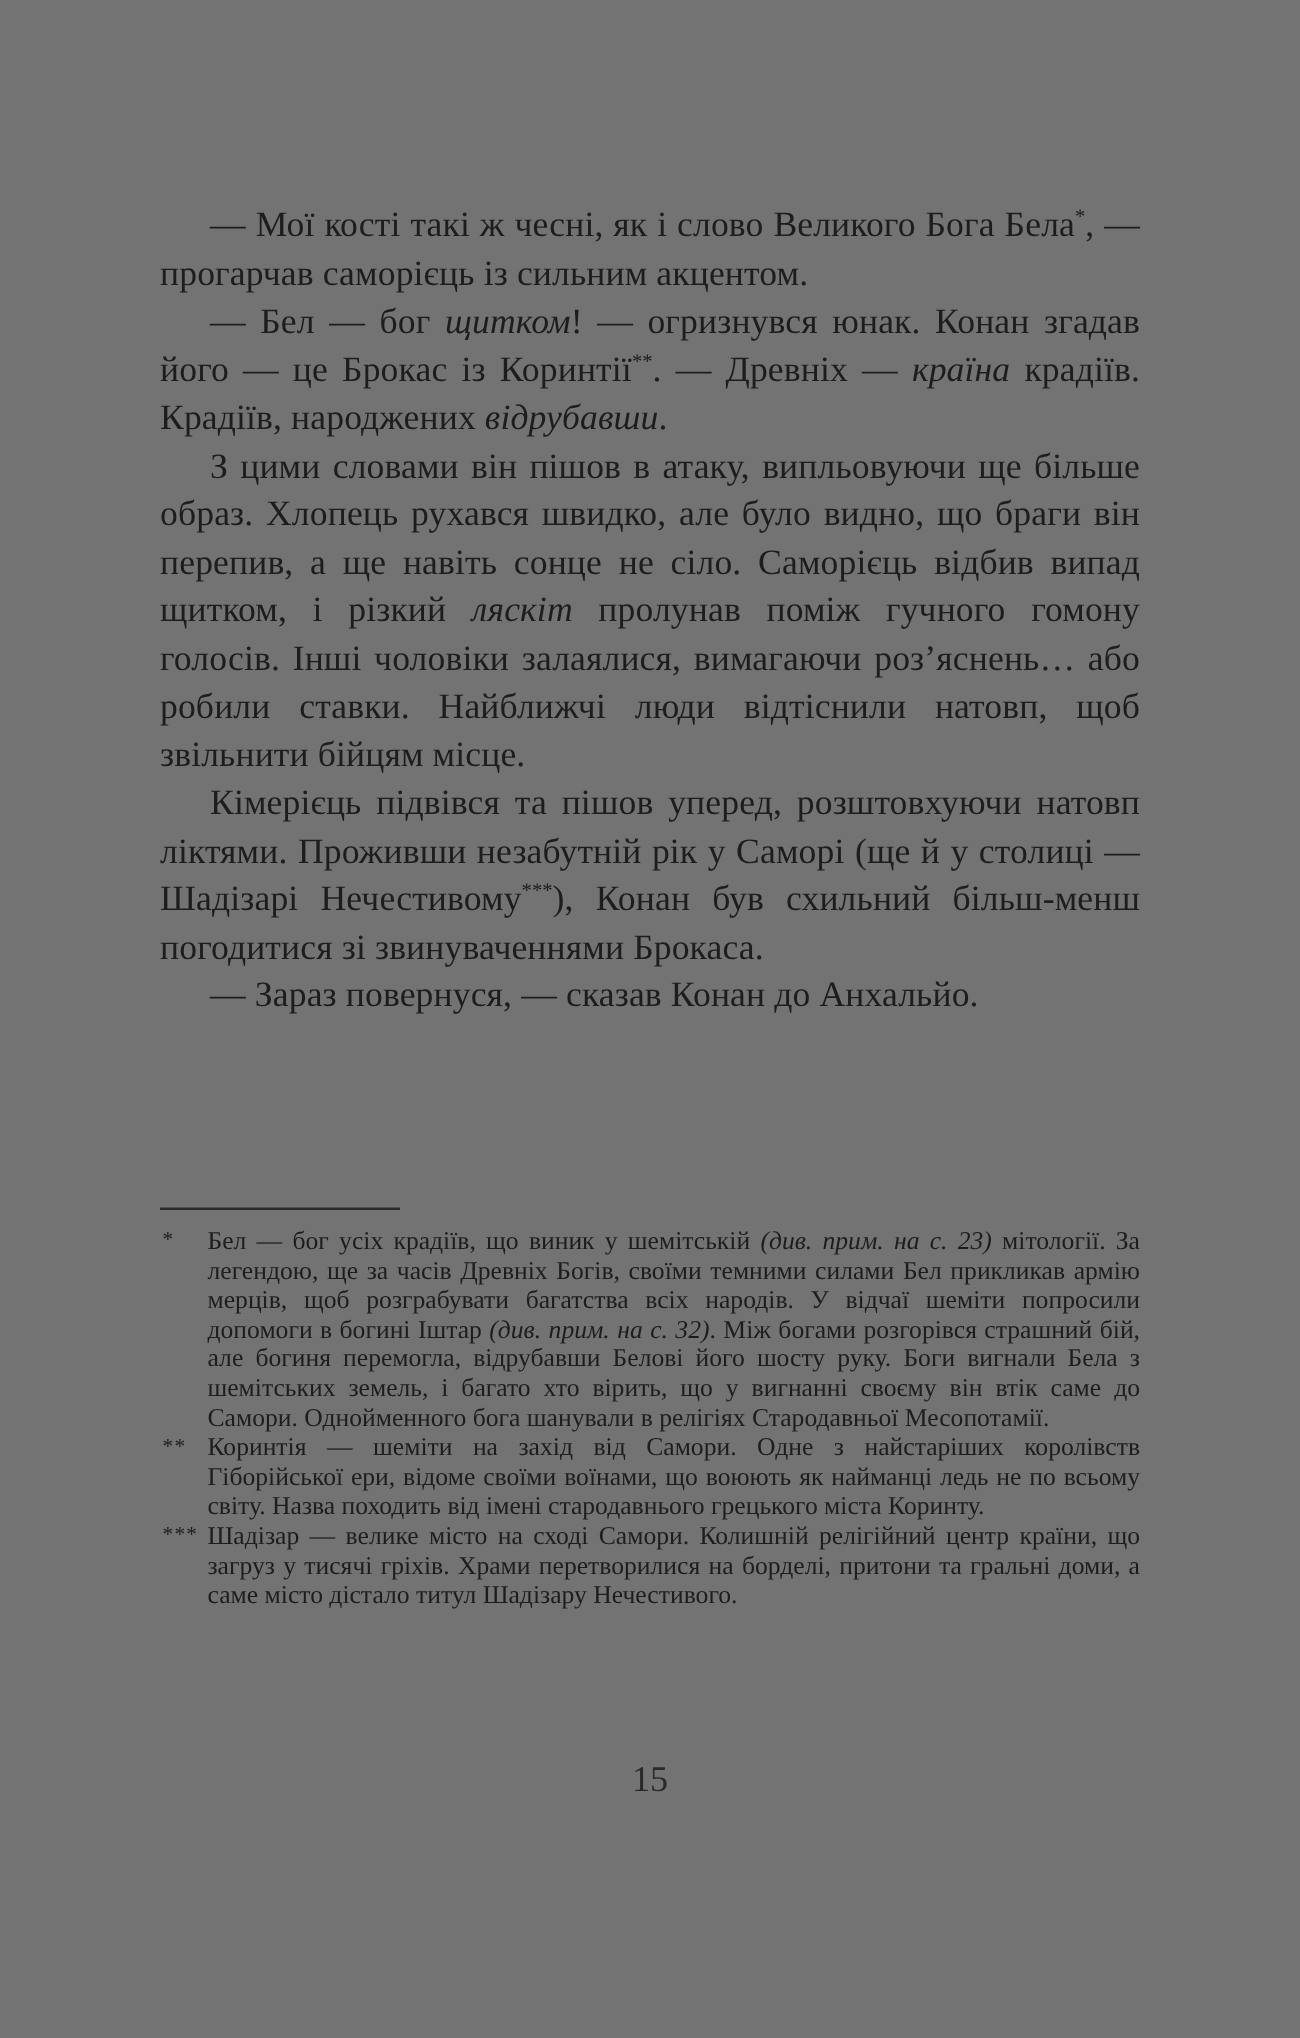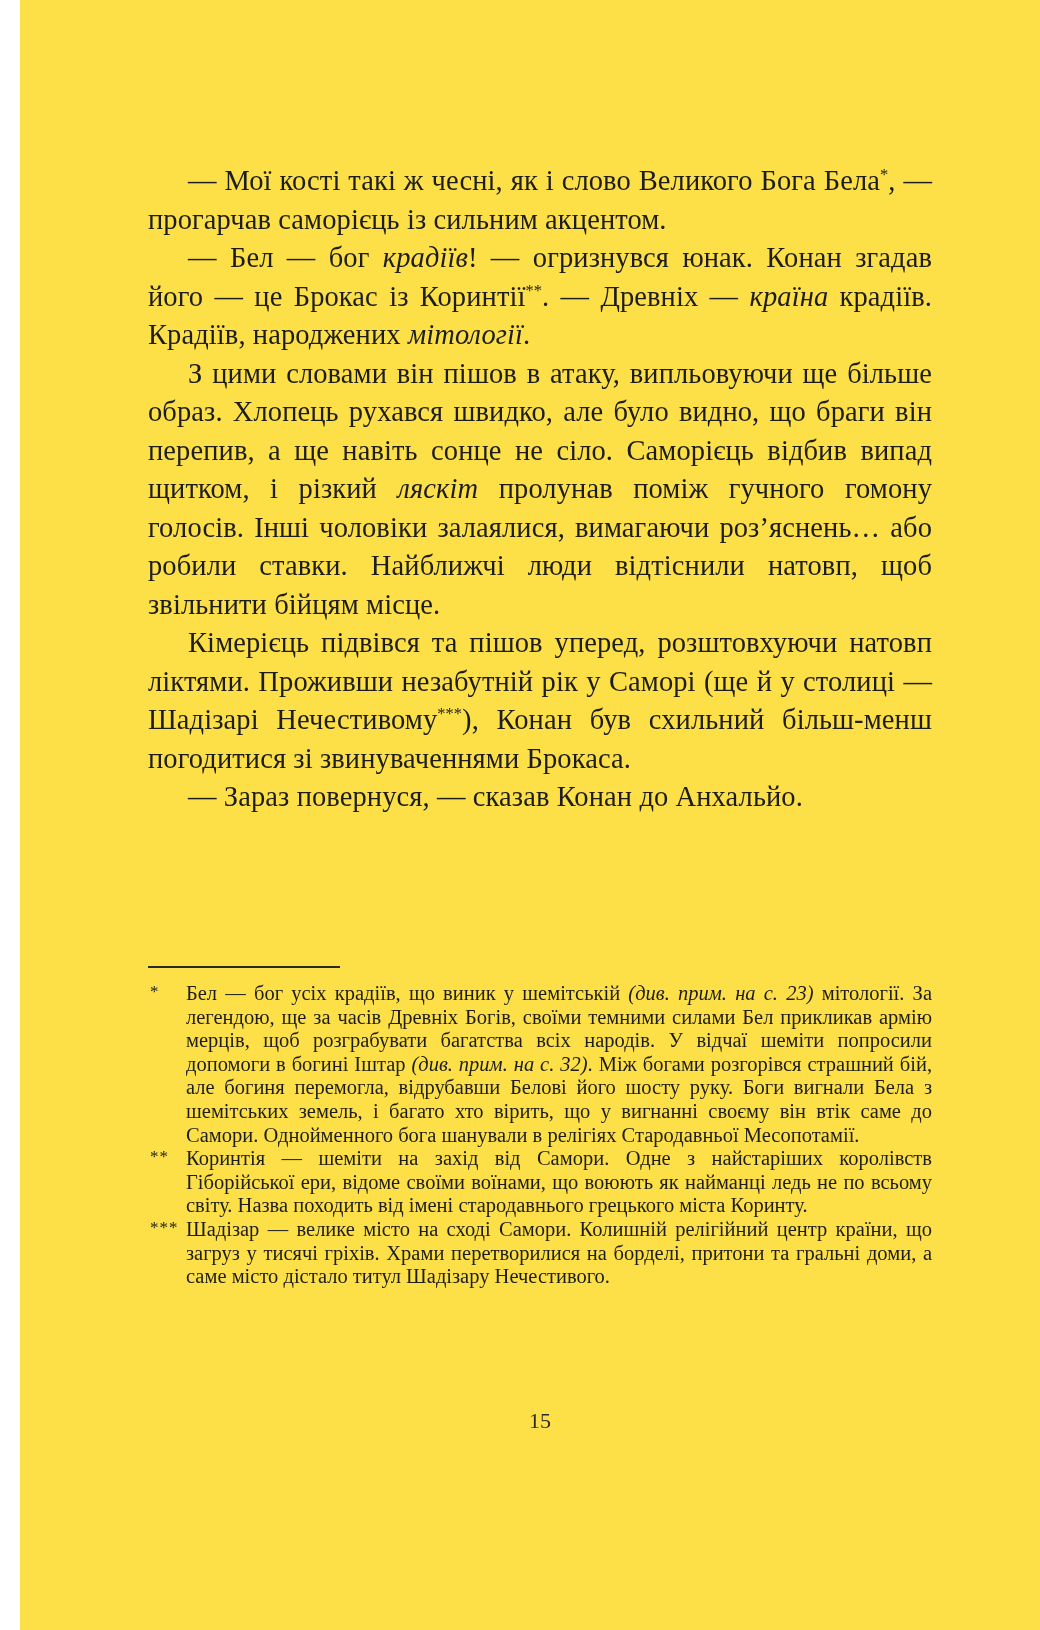--- a/index.html
+++ b/index.html
@@ -11,22 +11,21 @@
     height: 1630px;
     background: #ffffff;
     font-family: "Liberation Serif", "DejaVu Serif", serif;
     color: #1d1d1d;
     position: relative;
     overflow: hidden;
   }
   .page {
     position: absolute;
     inset: 0;
-    background: #fde047;
-    margin-left: 20px;
+    background: #737373;
   }
   .body-text {
     position: absolute;
     left: 128px;
     top: 162px;
     width: 784px;
   }
   .body-text p {
     margin: 0;
     font-size: 28.5px;
@@ -72,31 +71,31 @@
     top: -2px;
     font-size: 17px;
     letter-spacing: 1px;
   }
   .page-number {
     position: absolute;
     left: 128px;
     top: 1408px;
     width: 784px;
     text-align: center;
-    font-size: 22px;
+    font-size: 29px;
     color: #2a2a2a;
   }
 </style>
 </head>
 <body>
 
 <div class="page">
   <div class="body-text">
       <p><span>— Мої кості такі ж чесні, як і слово Великого Бога Бела</span><sup class="fn-ref">*</sup><span>, — прогарчав саморієць із сильним акцентом.</span></p>
-      <p><span>— Бел — бог </span><span class="italic">крадіїв</span><span>! — огризнувся юнак. Конан згадав його — це Брокас із Коринтії</span><sup class="fn-ref">**</sup><span>. — Древніх — </span><span class="italic">країна</span><span> крадіїв. Крадіїв, народжених </span><span class="italic">мітології</span><span>.</span></p>
+      <p><span>— Бел — бог </span><span class="italic">щитком</span><span>! — огризнувся юнак. Конан згадав його — це Брокас із Коринтії</span><sup class="fn-ref">**</sup><span>. — Древніх — </span><span class="italic">країна</span><span> крадіїв. Крадіїв, народжених </span><span class="italic">відрубавши</span><span>.</span></p>
       <p><span>З цими словами він пішов в атаку, випльовуючи ще більше образ. Хлопець рухався швидко, але було видно, що браги він перепив, а ще навіть сонце не сіло. Саморієць відбив випад щитком, і різкий </span><span class="italic">ляскіт</span><span> пролунав поміж гучного гомону голосів. Інші чоловіки залаялися, вимагаючи роз’яснень… або робили ставки. Найближчі люди відтіснили натовп, щоб звільнити бійцям місце.</span></p>
       <p><span>Кімерієць підвівся та пішов уперед, розштовхуючи натовп ліктями. Проживши незабутній рік у Саморі (ще й у столиці — Шадізарі Нечестивому</span><sup class="fn-ref">***</sup><span>), Конан був схильний більш-менш погодитися зі звинуваченнями Брокаса.</span></p>
       <p><span>— Зараз повернуся, — сказав Конан до Анхальйо.</span></p>
     </div>
   <div class="footnote-rule"></div>
   <div class="footnotes">
       <div class="footnote"><span class="fn-marker">*</span><span><span>Бел — бог усіх крадіїв, що виник у шемітській </span><span class="italic">(див. прим. на с. 23)</span><span> мітології. За легендою, ще за часів Древніх Богів, своїми темними силами Бел прикликав армію мерців, щоб розграбувати багатства всіх народів. У відчаї шеміти попросили допомоги в богині Іштар </span><span class="italic">(див. прим. на с. 32)</span><span>. Між богами розгорівся страшний бій, але богиня перемогла, відрубавши Белові його шосту руку. Боги вигнали Бела з шемітських земель, і багато хто вірить, що у вигнанні своєму він втік саме до Самори. Однойменного бога шанували в релігіях Стародавньої Месопотамії.</span></span></div>
       <div class="footnote"><span class="fn-marker">**</span><span><span>Коринтія — шеміти на захід від Самори. Одне з найстаріших королівств Гіборійської ери, відоме своїми воїнами, що воюють як найманці ледь не по всьому світу. Назва походить від імені стародавнього грецького міста Коринту.</span></span></div>
       <div class="footnote"><span class="fn-marker">***</span><span><span>Шадізар — велике місто на сході Самори. Колишній релігійний центр країни, що загруз у тисячі гріхів. Храми перетворилися на борделі, притони та гральні доми, а саме місто дістало титул Шадізару Нечестивого.</span></span></div>
     </div>

